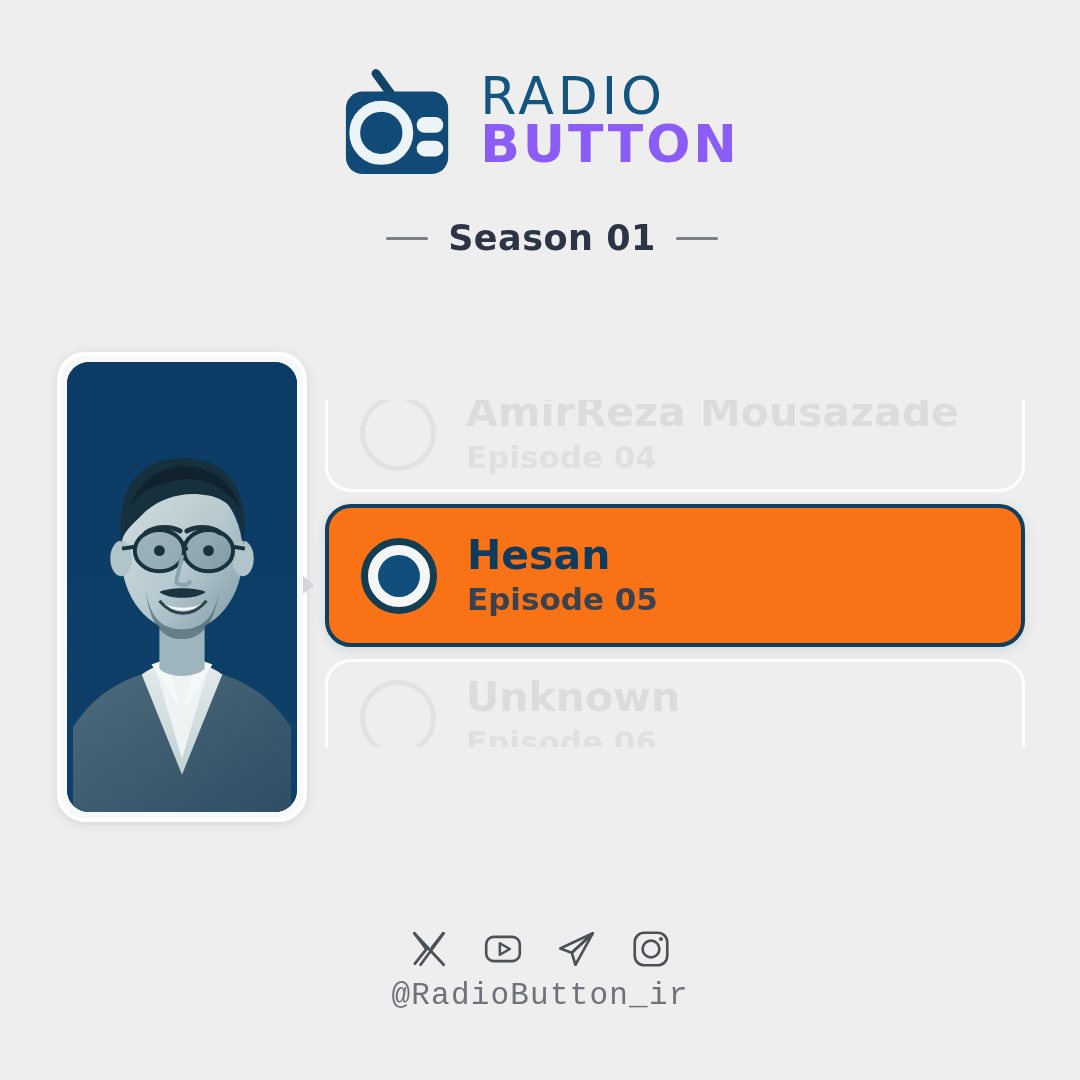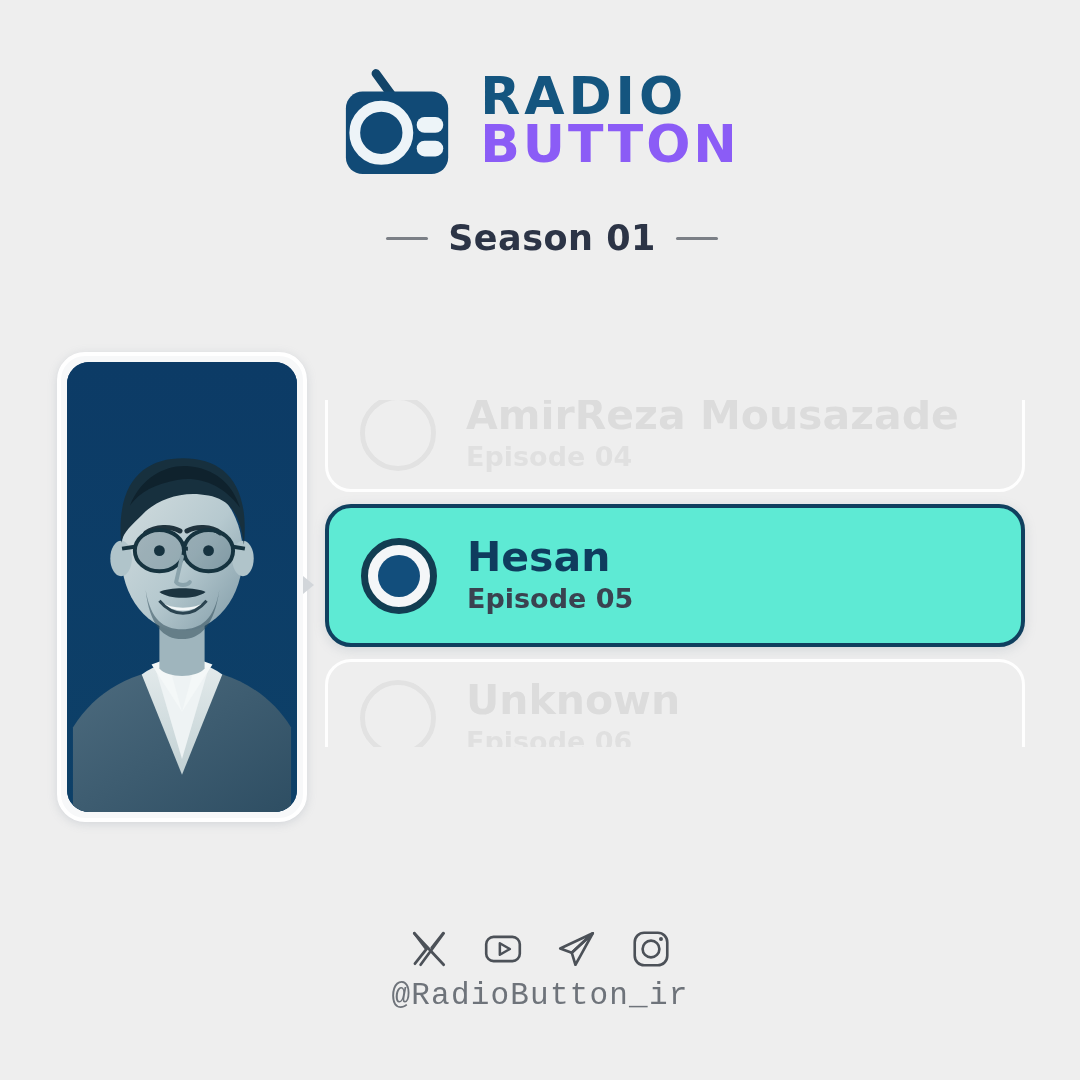--- a/index.html
+++ b/index.html
@@ -14,21 +14,21 @@
 
   
   .logo-block{
     position:absolute;left:0;right:0;top:62px;
     display:flex;align-items:center;justify-content:center;gap:22px;
   }
   .radio-icon{width:118px;height:118px;display:block;}
   .wordmark{display:flex;flex-direction:column;line-height:0.92;}
   .wm-radio{
     font-family:"DejaVu Sans", sans-serif;
-    font-weight:bold;font-size:52px;letter-spacing:4px;
+    font-weight:normal;font-size:52px;letter-spacing:4px;
     color:#14557f;
   }
   .wm-button{
     font-family:"DejaVu Sans", sans-serif;
     font-weight:bold;font-size:52px;letter-spacing:3px;
     color:#8b5cf6;
   }
 
   
   .season-row{
@@ -86,21 +86,21 @@
     clip-path:inset(26px 0 0 0);
     opacity:0.95;
   }
   .card-bottom{
     margin-top:12px;
     clip-path:inset(0 0 30px 0);
     opacity:0.95;
   }
   .card-selected{
     height:143px;
-    background:#5eead4;
+    background:#f97316;
     border:4px solid #10405f;
     box-shadow:0 3px 12px rgba(120,135,150,0.22);
   }
 
   .radio-dot{
     flex:0 0 auto;
     width:76px;height:76px;border-radius:50%;
     box-sizing:border-box;
     display:flex;align-items:center;justify-content:center;
     margin-right:30px;
@@ -116,21 +116,21 @@
   .radio-dot.off{
     border:5px solid #e2e2e2;
     background:transparent;
   }
 
   .card-text{display:flex;flex-direction:column;justify-content:center;}
   .ep-name{
     font-weight:bold;font-size:41px;line-height:1.08;
   }
   .ep-sub{
-    font-weight:bold;font-size:27px;line-height:1.2;margin-top:4px;
+    font-weight:bold;font-size:31px;line-height:1.2;margin-top:4px;
   }
   .card-selected .ep-name{color:#0f3c5e;}
   .card-selected .ep-sub{color:#3a4250;}
   .card-ghost .ep-name{color:#dcdcdc;}
   .card-ghost .ep-sub{color:#e0e0e0;}
 
   
   .socials{
     position:absolute;left:0;right:0;top:928px;
     display:flex;align-items:center;justify-content:center;gap:32px;

